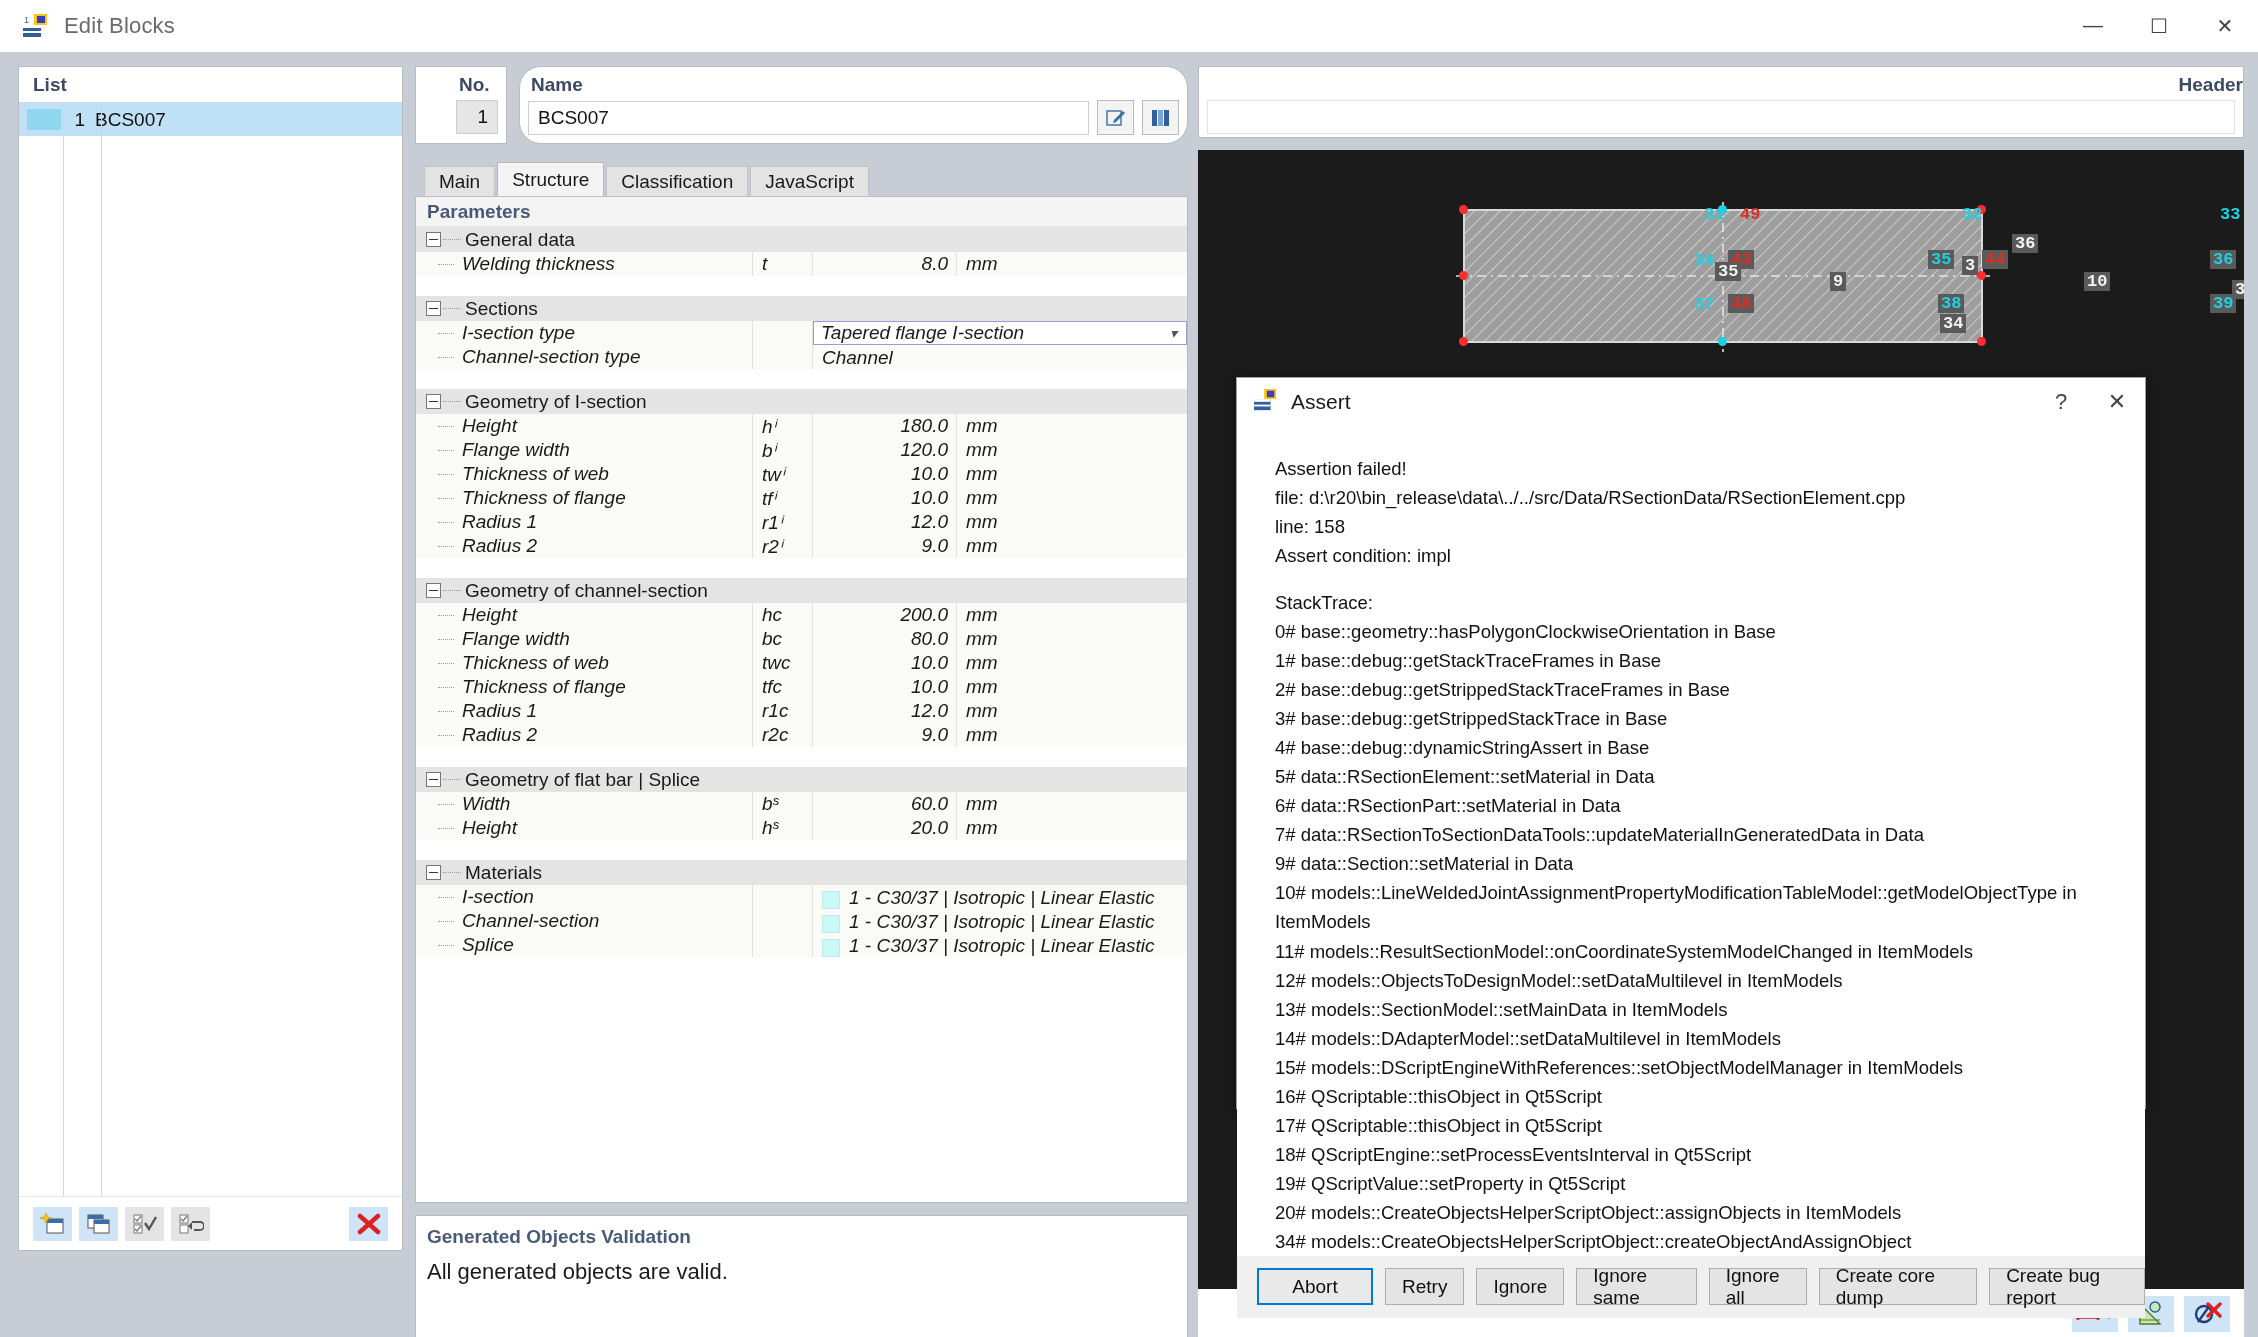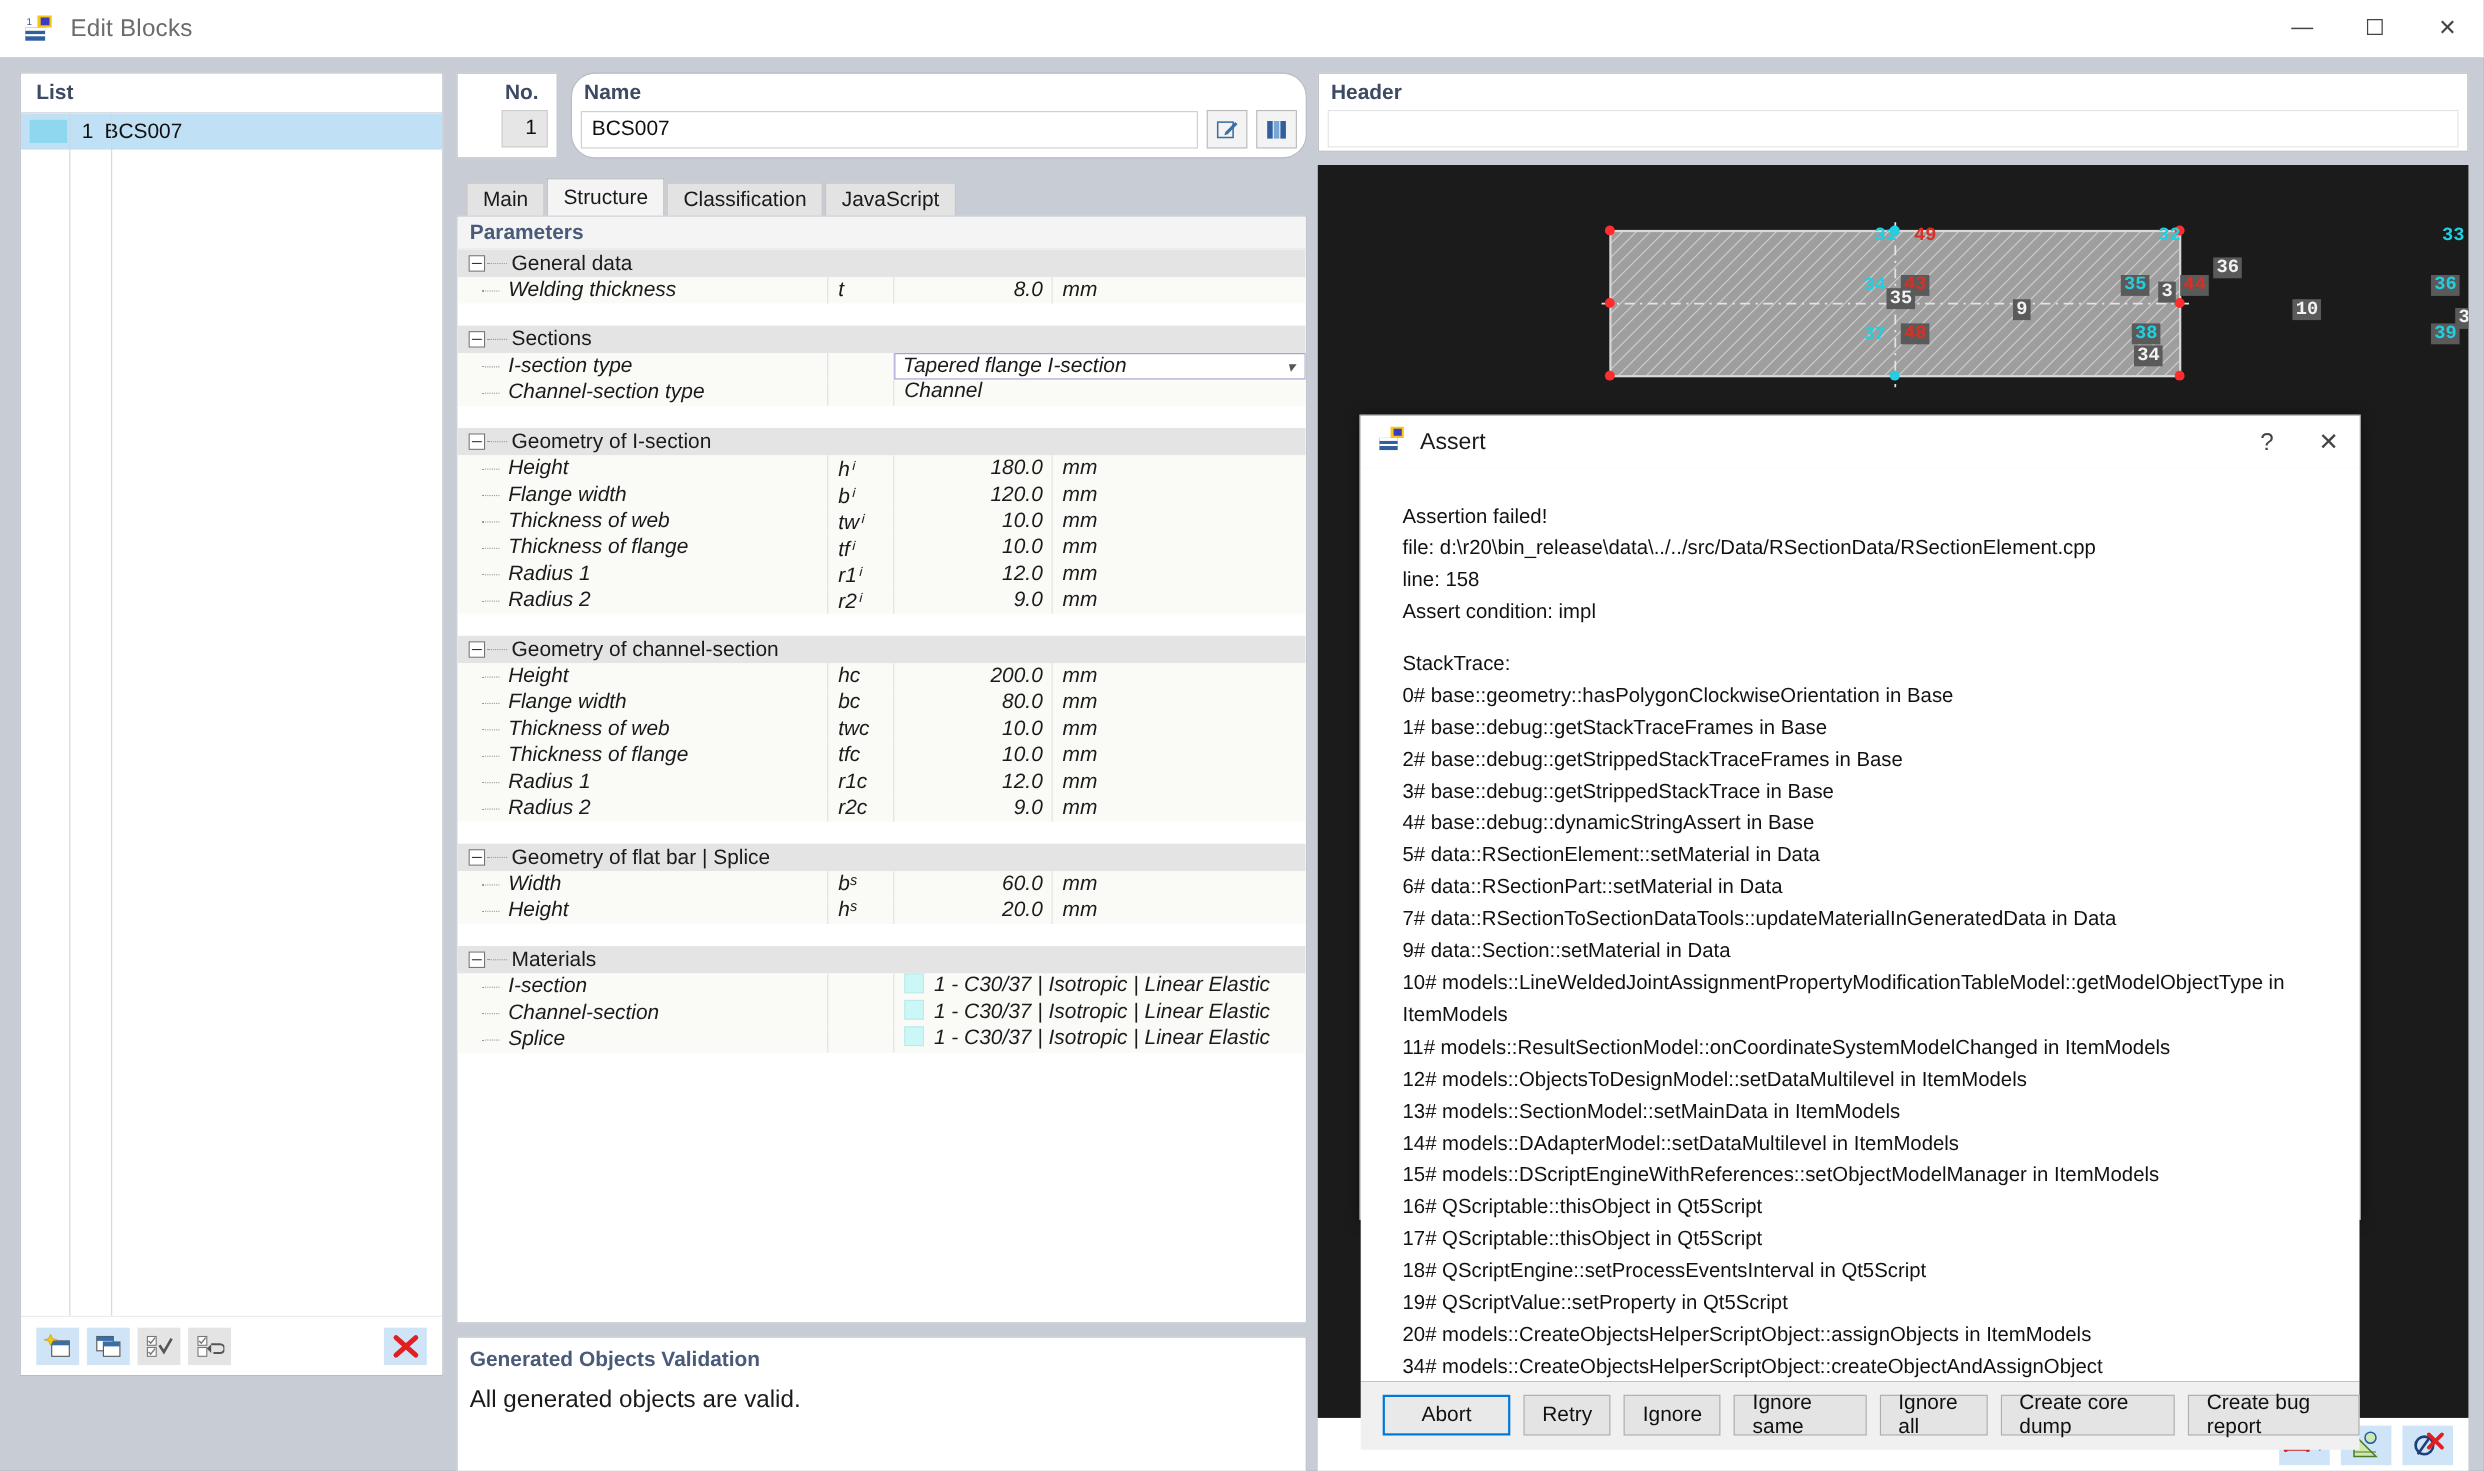--- a/index.html
+++ b/index.html
@@ -128,21 +128,21 @@
   .g-grouplabel { }
 
   .g-row { height:24px; display:flex; align-items:center; background:#fafaf7; font-size:19px;font-style:italic; }
   .g-spacer { height:20px; background:#fff; }
   .g-treelead { width:46px; display:flex; align-items:center; height:100%; }
   .g-tick { width:16px; border-top:1px dotted #9a9a9a; margin-left:22px; }
   .c-name { flex:0 0 auto; width:290px; }
   .c-sym  { flex:0 0 60px; border-left:1px solid #e0e0e0; height:100%; display:flex; align-items:center; padding-left:9px; }
   .c-val  { flex:0 0 144px; border-left:1px solid #e0e0e0; height:100%; display:flex; align-items:center; justify-content:flex-end; padding-right:8px; }
   .c-unit { flex:1 1 auto; border-left:1px solid #e0e0e0; height:100%; display:flex; align-items:center; padding-left:9px; }
-  .c-wide { flex:1 1 auto; border-left:1px solid #e0e0e0; height:100%; display:flex; align-items:flex-start; padding-left:9px; }
+  .c-wide { flex:1 1 auto; border-left:1px solid #e0e0e0; height:100%; display:flex; align-items:flex-end; padding-left:9px; }
 
   .combo {
     height:24px; width:100%; background:#fff; border:1px solid #9b9bd4;
     display:flex; align-items:center; padding-left:7px; font-size:19px;
     position:relative;
   }
   .combo .chev { position:absolute; right:9px; color:#555; font-size:14px; }
   .matswatch { width:18px; height:18px; background:#ccf7f7; border:1px solid #bde9e9; margin-right:9px; flex:0 0 18px; }
 
   
@@ -551,21 +551,21 @@
         </div>
       </div>
 
       <div id="validbox">
         <div class="vb-title">Generated Objects Validation</div>
         <div class="vb-text">All generated objects are valid.</div>
       </div>
     </div>
 
     <div id="viewwrap">
-      <div class="field-box" style="margin-bottom:12px; height:72px;">
+      <div class="field-box" style="margin-bottom:12px; height:72px;text-align:right;">
         <div class="fb-title">Header</div>
         <div class="fb-inner">
           <div class="txt-input" style="border-color:#e3e3e3"></div>
         </div>
       </div>
 
       <div id="viewport">
 
         <div style="position:absolute; left:252px; top:34px; width:600px; height:240px;">
           <svg width="600" height="240" viewBox="0 0 600 240">

